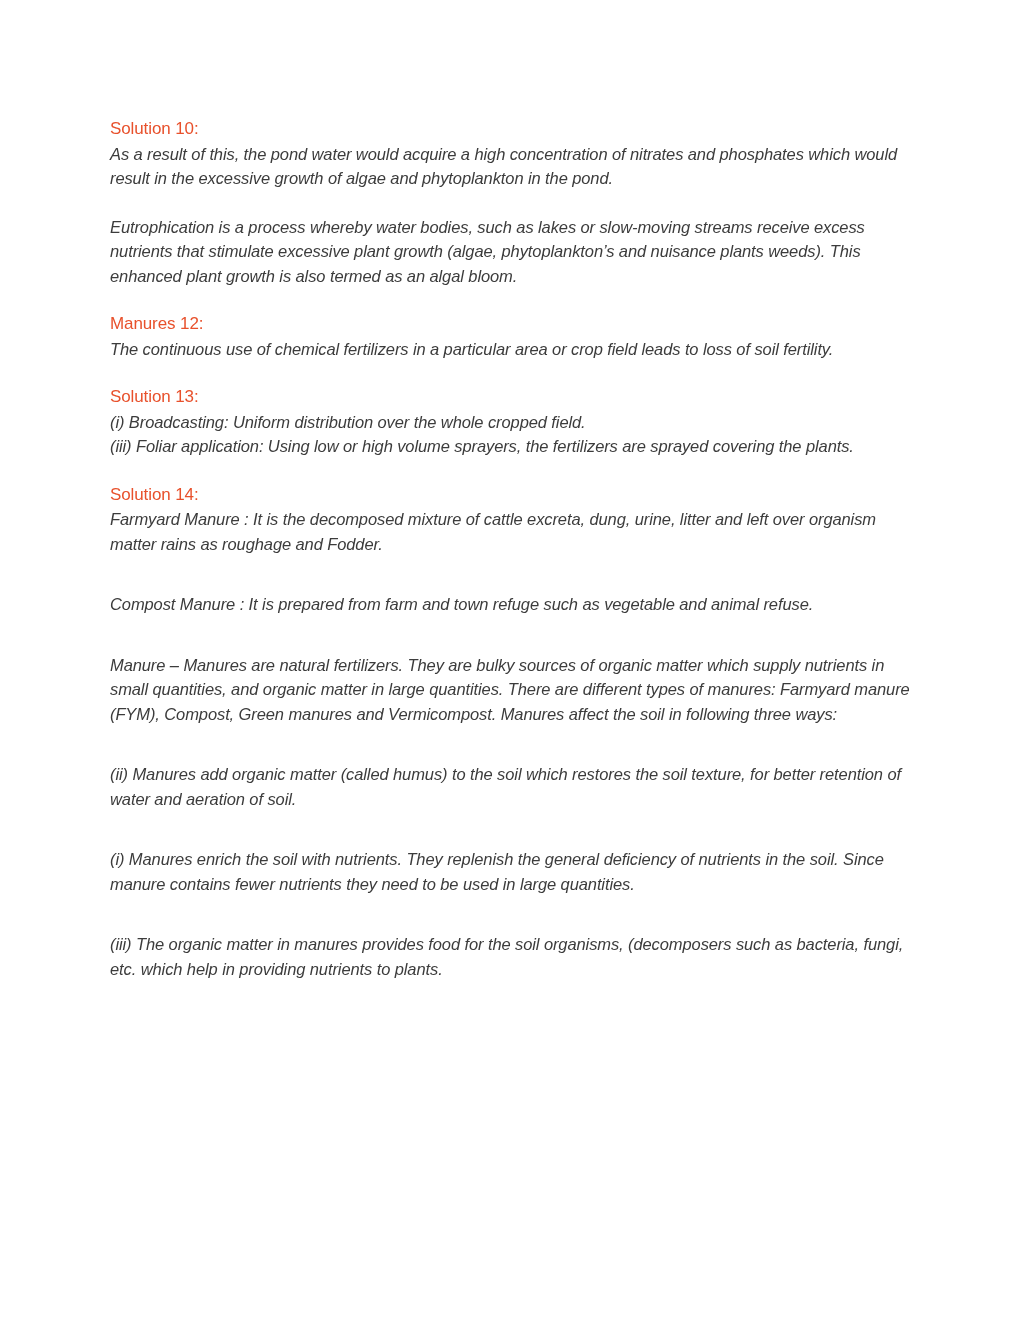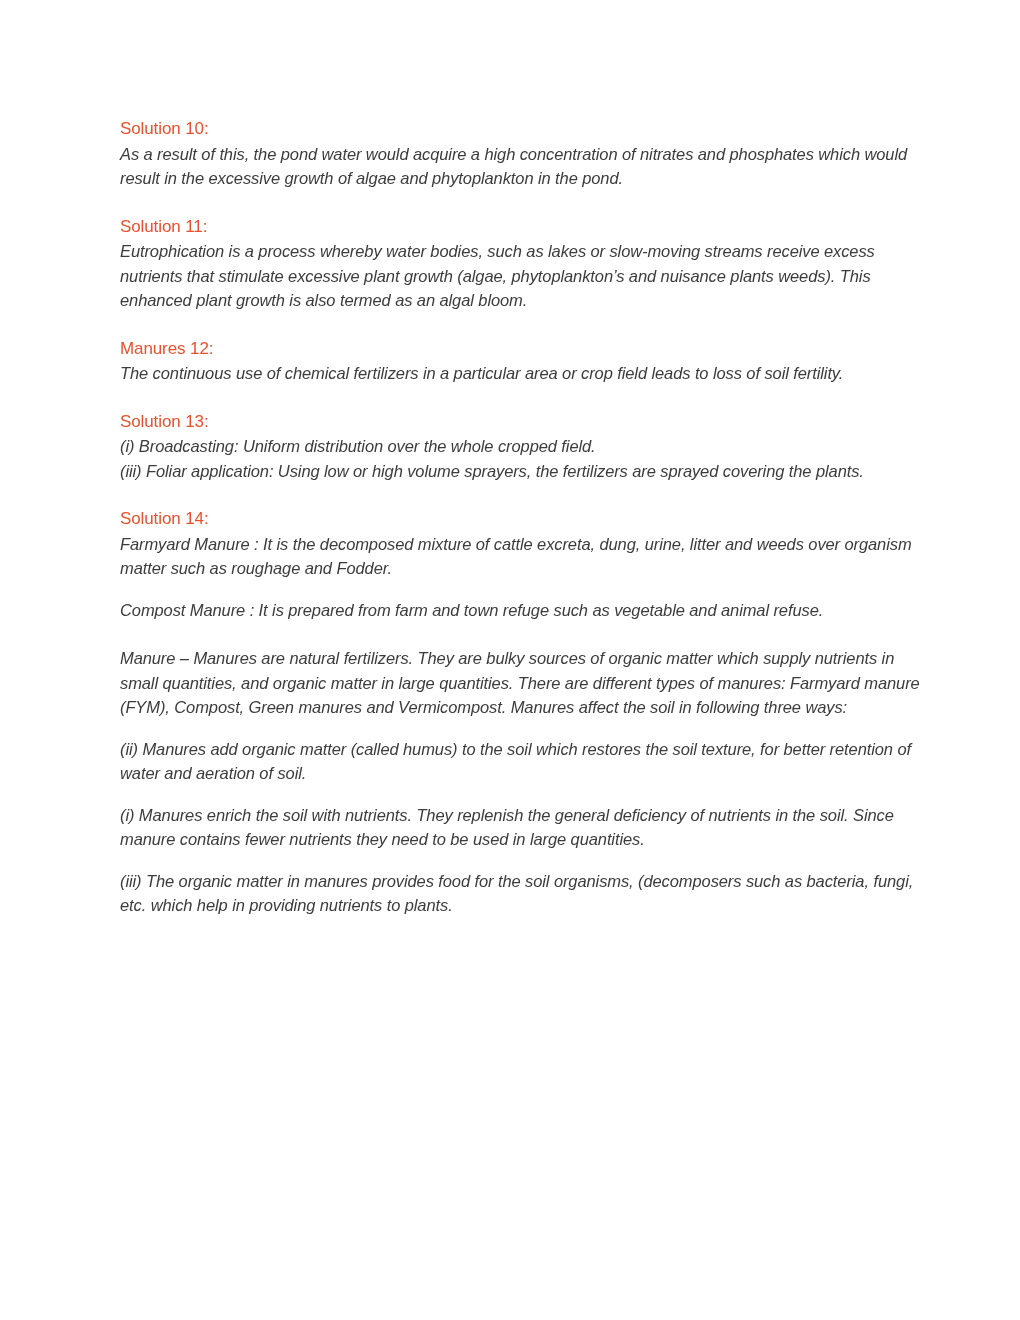--- a/index.html
+++ b/index.html
@@ -12,69 +12,68 @@
   .page {
     position: relative;
     width: 1020px;
     height: 1320px;
     background: var(--page-bg);
     overflow: hidden;
     font-family: "Liberation Sans", sans-serif;
   }
   .content {
     position: absolute;
-    left: 120px;
+    left: 110px;
     top: 117px;
     width: 800px;
     font-size: 16.5px;
     line-height: 24.5px;
     letter-spacing: -0.1px;
     color: var(--body-color);
   }
   .section { margin-top: 24px; }
   .section:first-child { margin-top: 0; }
   .heading {
     font-size: 17px;
     font-weight: 400;
     color: var(--heading-color);
     line-height: 24.5px;
   }
   .para { margin: 0; font-style: italic; }
-  .para.gap { margin-top: 17px; }
+  .para.gap { margin-top: 36px; }
 </style>
 </head>
 <body>
 
 <div class="page">
   <div class="content">
 
     <div class="section">
       <div class="heading">Solution 10:</div>
       <p class="para">As a result of this, the pond water would acquire a high concentration of nitrates and phosphates which would result in the excessive growth of algae and phytoplankton in the pond.</p>
     </div>
 
     <div class="section">
-      <div class="heading">Solution 11:</div>
       <p class="para">Eutrophication is a process whereby water bodies, such as lakes or slow-moving streams receive excess nutrients that stimulate excessive plant growth (algae, phytoplankton’s and nuisance plants weeds). This enhanced plant growth is also termed as an algal bloom.</p>
     </div>
 
     <div class="section">
       <div class="heading">Manures 12:</div>
       <p class="para">The continuous use of chemical fertilizers in a particular area or crop field leads to loss of soil fertility.</p>
     </div>
 
     <div class="section">
       <div class="heading">Solution 13:</div>
       <p class="para">(i) Broadcasting: Uniform distribution over the whole cropped field.</p>
       <p class="para">(iii) Foliar application: Using low or high volume sprayers, the fertilizers are sprayed covering the plants.</p>
     </div>
 
     <div class="section">
       <div class="heading">Solution 14:</div>
-      <p class="para">Farmyard Manure : It is the decomposed mixture of cattle excreta, dung, urine, litter and weeds over organism matter such as roughage and Fodder.</p>
+      <p class="para">Farmyard Manure : It is the decomposed mixture of cattle excreta, dung, urine, litter and left over organism matter rains as roughage and Fodder.</p>
       <p class="para gap">Compost Manure : It is prepared from farm and town refuge such as vegetable and animal refuse.</p>
     </div>
 
     <div class="section">
       <p class="para gap">Manure – Manures are natural fertilizers. They are bulky sources of organic matter which supply nutrients in small quantities, and organic matter in large quantities. There are different types of manures: Farmyard manure (FYM), Compost, Green manures and Vermicompost. Manures affect the soil in following three ways:</p>
       <p class="para gap">(ii) Manures add organic matter (called humus) to the soil which restores the soil texture, for better retention of water and aeration of soil.</p>
       <p class="para gap">(i) Manures enrich the soil with nutrients. They replenish the general deficiency of nutrients in the soil. Since manure contains fewer nutrients they need to be used in large quantities.</p>
       <p class="para gap">(iii) The organic matter in manures provides food for the soil organisms, (decomposers such as bacteria, fungi, etc. which help in providing nutrients to plants.</p>
     </div>
 

